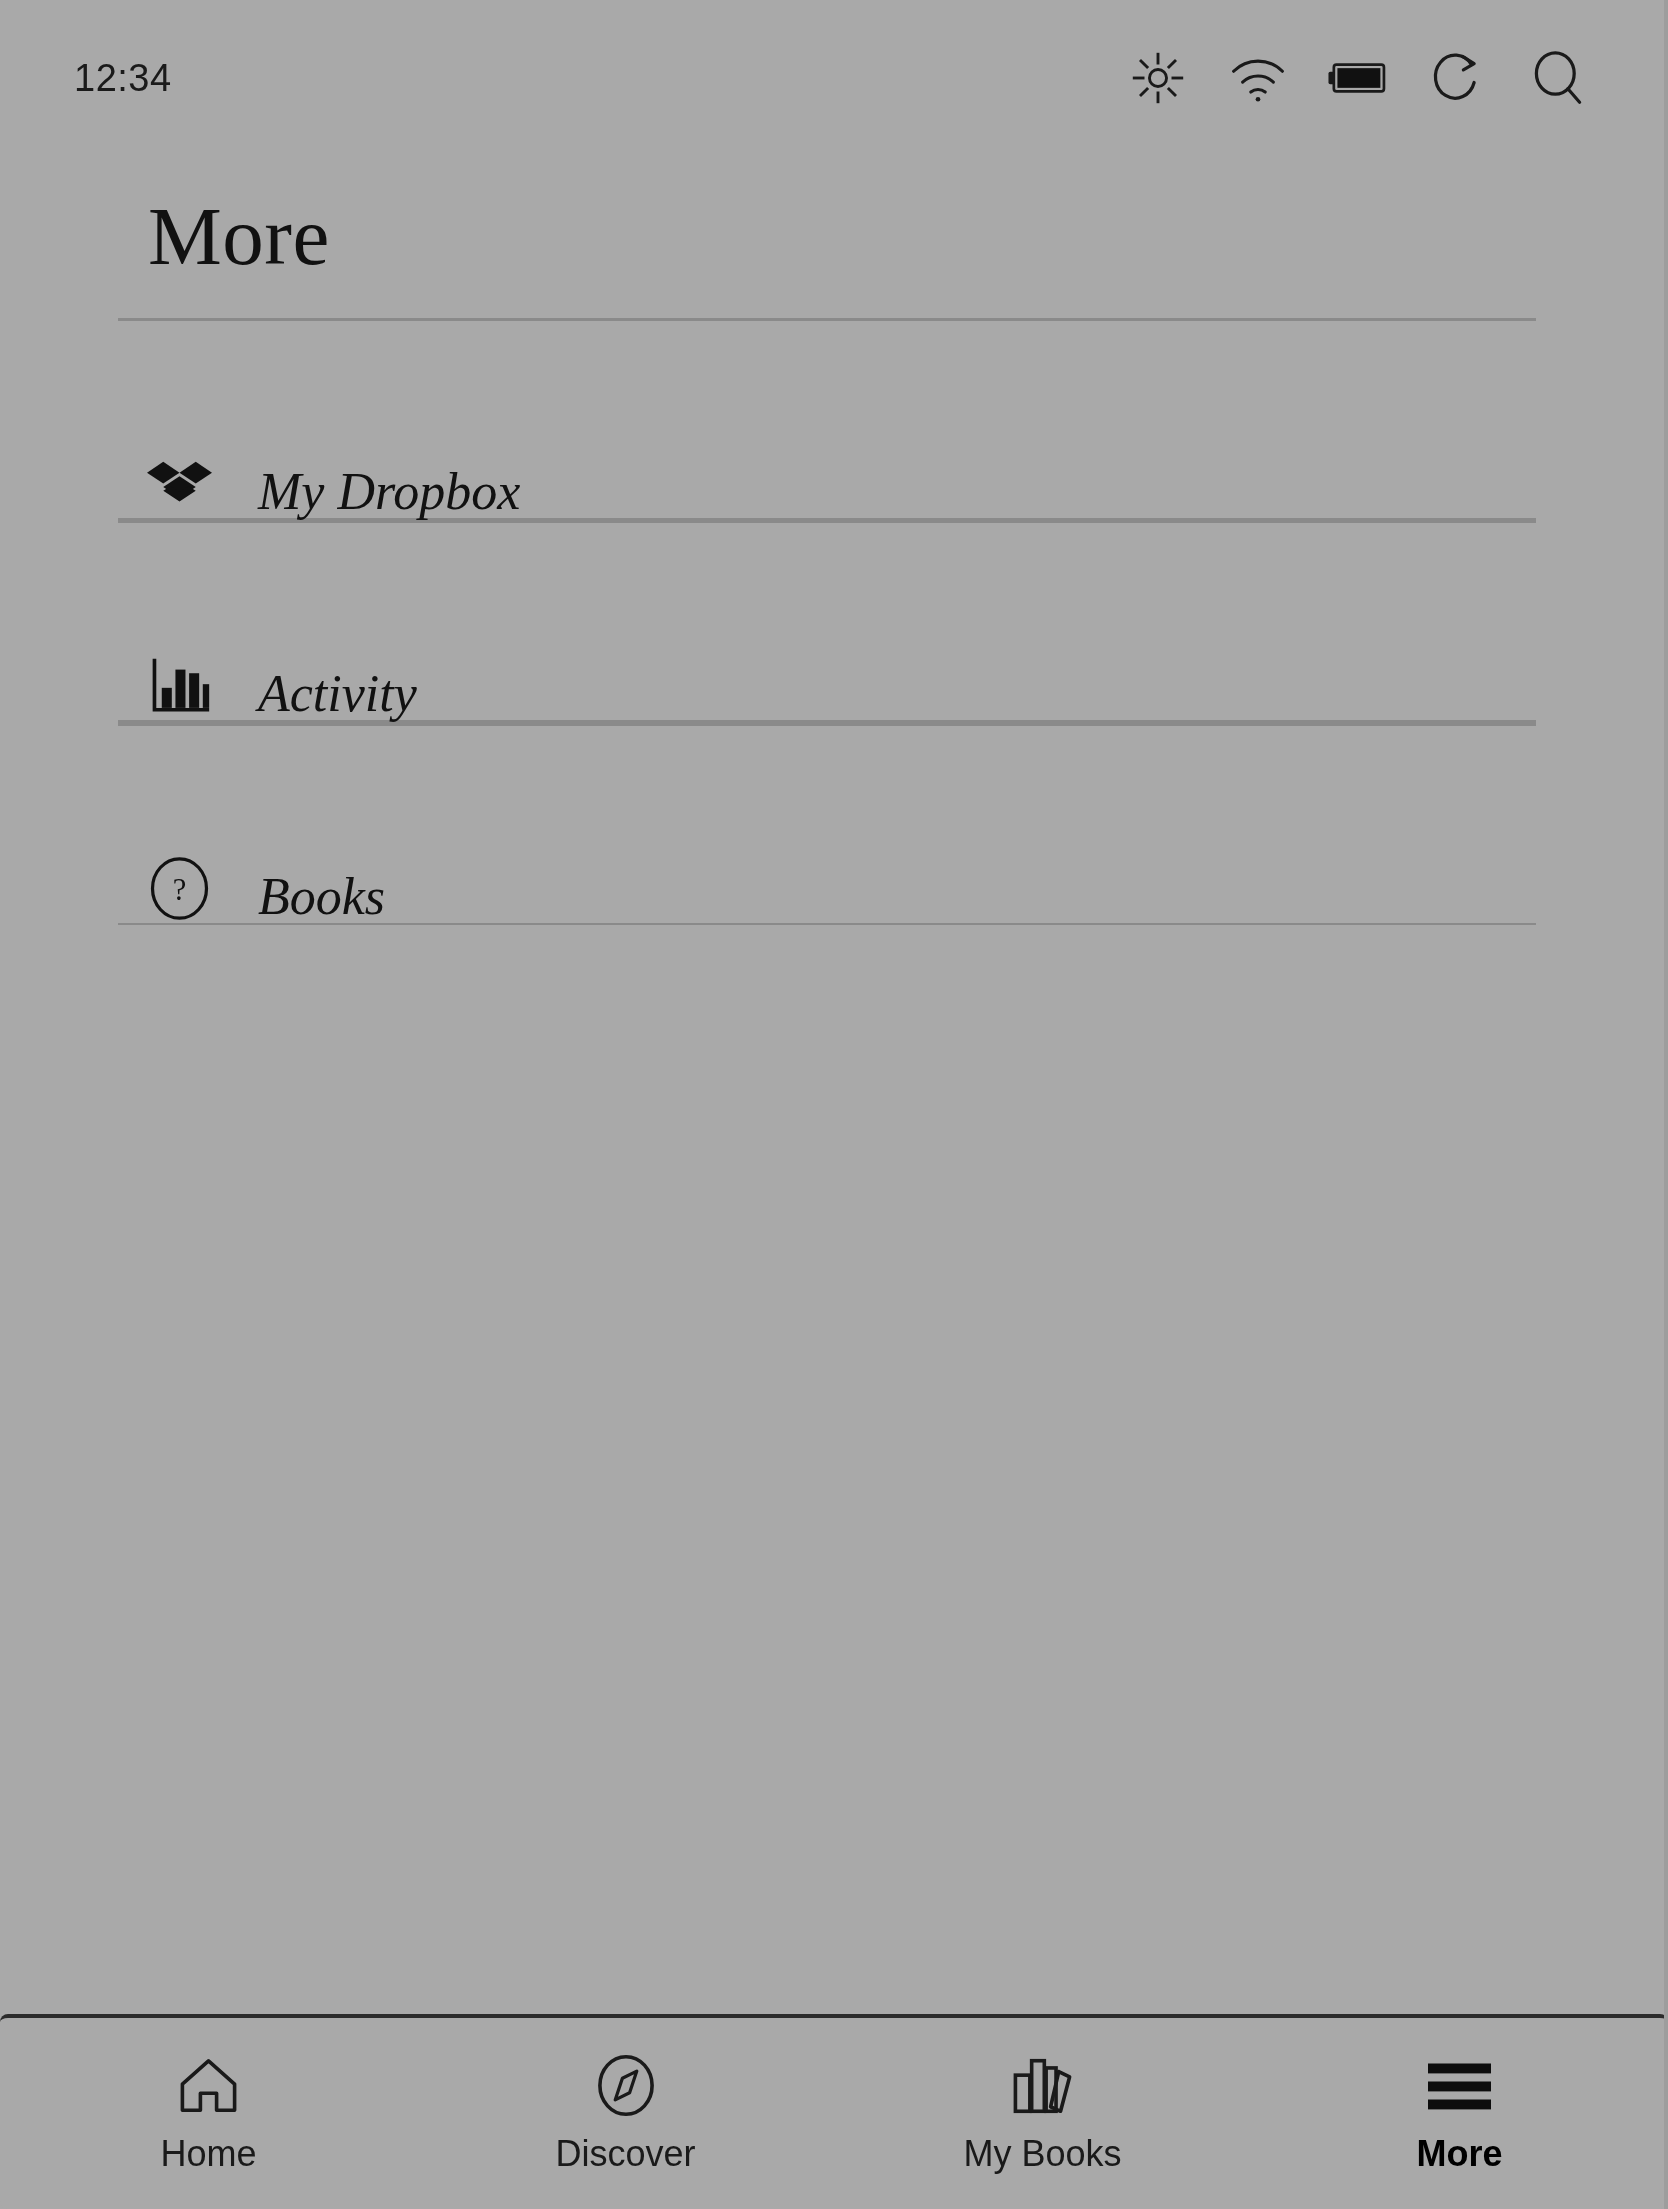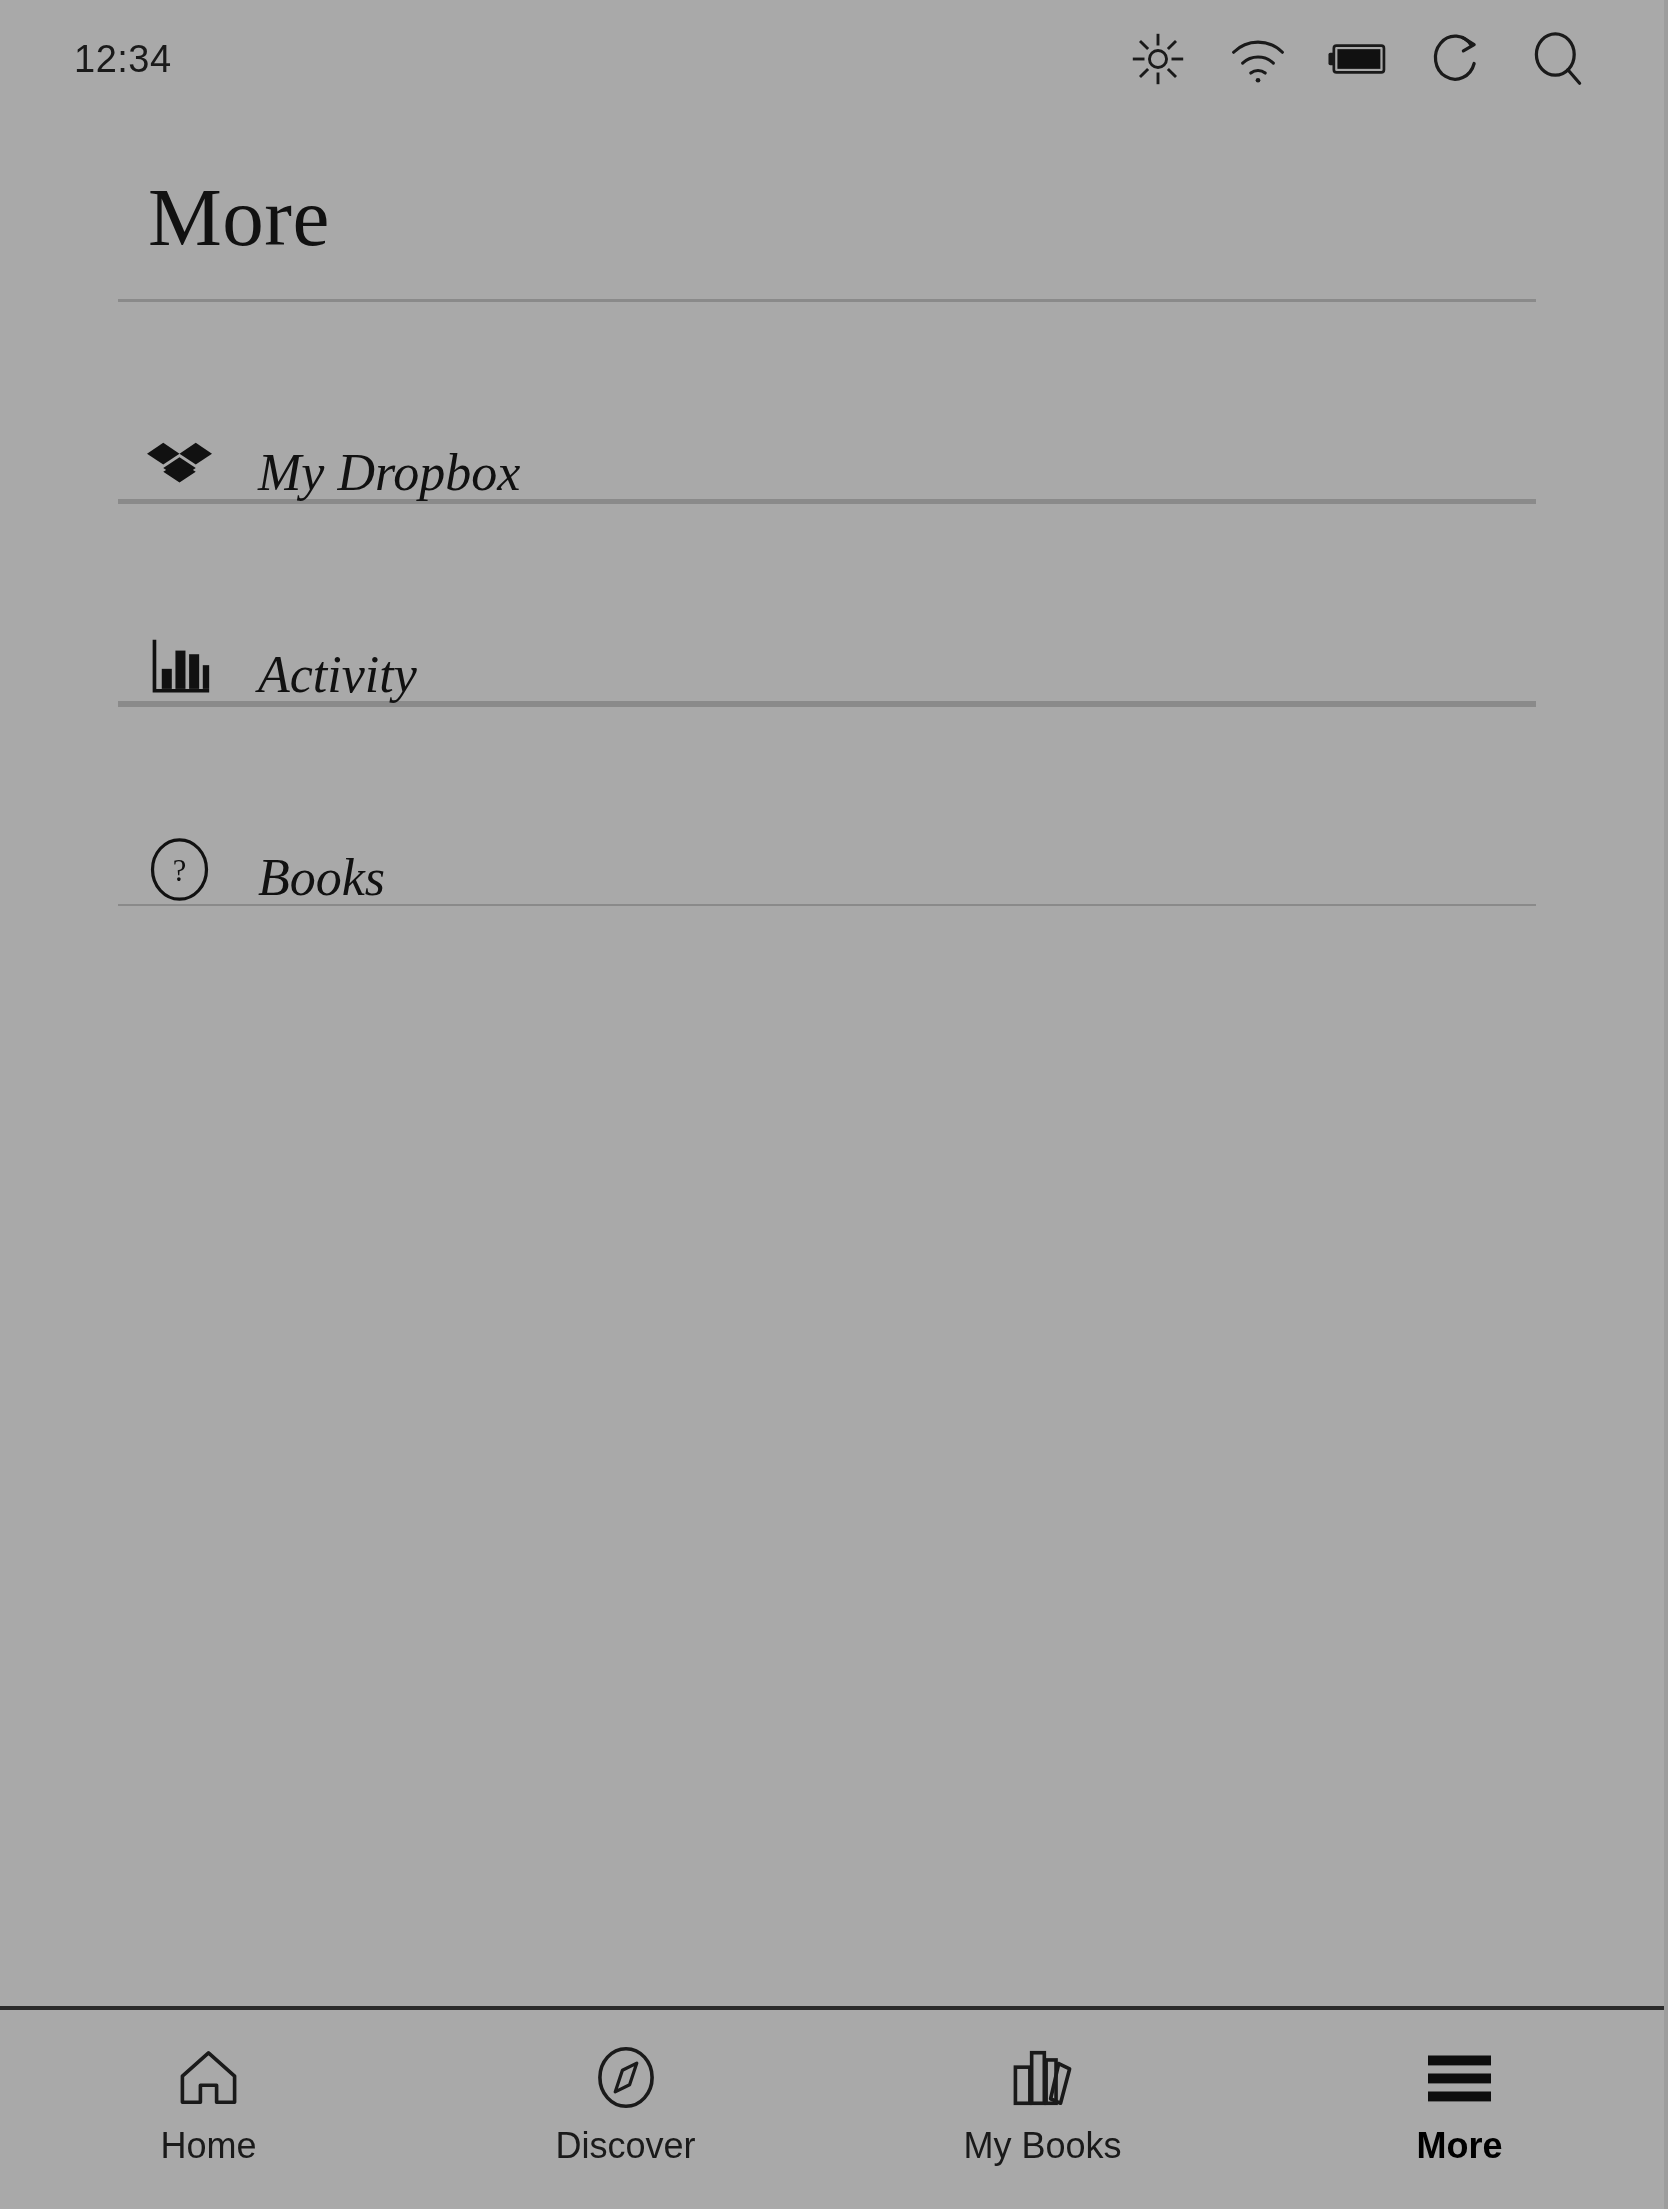--- a/index.html
+++ b/index.html
@@ -36,20 +36,21 @@
   
   .status-bar {
     position: relative;
     height: 118px;
     flex: 0 0 118px;
     display: flex;
     align-items: center;
     justify-content: space-between;
     padding: 0 80px 0 74px;
     box-sizing: border-box;
+    margin-top: 19px;
   }
   .status-clock {
     font-family: "Liberation Sans", sans-serif;
     font-size: 38px;
     color: #1a1a1a;
     letter-spacing: 0.5px;
     line-height: 1;
   }
   .status-icons {
     display: flex;
@@ -139,27 +140,28 @@
     margin-left: 44px;
     line-height: 1;
     white-space: nowrap;
   }
 
   
   .bottom-nav {
     position: absolute;
     left: 0;
     right: 0;
-    bottom: 8px;
+    bottom: 0;
     height: 195px;
     border-top: 4.5px solid #2b2b2b;
     display: flex;
     align-items: flex-start;
     box-sizing: border-box;
     background: #a9a9a9;
+    border-radius: 8px;
   }
   .nav-item {
     flex: 1 1 0;
     display: flex;
     flex-direction: column;
     align-items: center;
     justify-content: flex-start;
     padding-top: 33px;
     gap: 16.3px;
     height: 100%;

